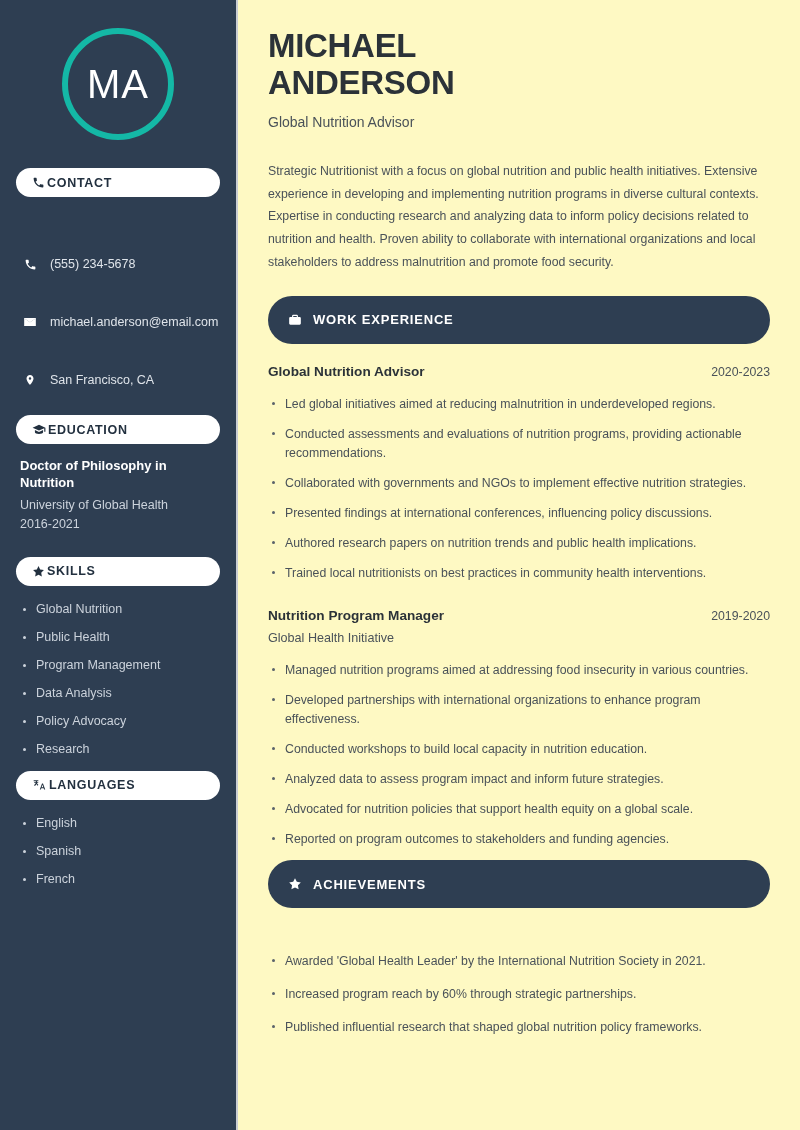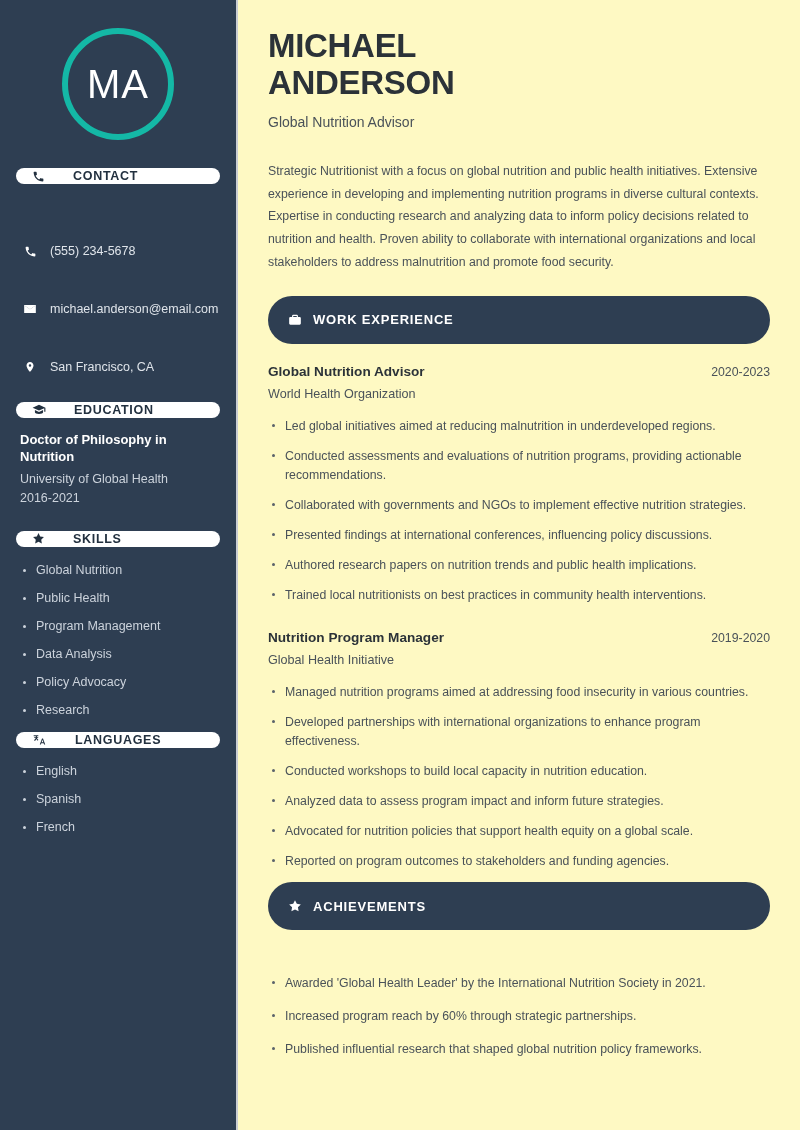--- a/index.html
+++ b/index.html
@@ -47,25 +47,25 @@
     justify-content: center;
     color: #ffffff;
     font-size: 40px;
     font-weight: 400;
     letter-spacing: 1px;
   }
 
   .pill {
     background: #ffffff;
     border-radius: 999px;
-    height: 16px;
+    height: 29px;
     display: flex;
     align-items: center;
     padding: 0 16px;
-    gap: 28px;
+    gap: 2px;
     margin-bottom: 14px;
   }
   .pill .pill-label {
     color: #22303f;
     font-size: 12.5px;
     font-weight: 700;
     letter-spacing: 0.7px;
   }
   .pill .icon { display: flex; align-items: center; color: #22303f; }
   .pill .icon svg { display: block; }
@@ -342,21 +342,20 @@
           </svg>
       </span>
       <span class="sb-label">WORK EXPERIENCE</span>
     </div>
 
     <div class="job">
       <div class="job-head">
         <span class="job-title">Global Nutrition Advisor</span>
         <span class="job-dates">2020-2023</span>
       </div>
-      <div class="job-org">World Health Organization</div>
       <ul class="bullets">
         <li>Led global initiatives aimed at reducing malnutrition in underdeveloped regions.</li>
         <li>Conducted assessments and evaluations of nutrition programs, providing actionable recommendations.</li>
         <li>Collaborated with governments and NGOs to implement effective nutrition strategies.</li>
         <li>Presented findings at international conferences, influencing policy discussions.</li>
         <li>Authored research papers on nutrition trends and public health implications.</li>
         <li>Trained local nutritionists on best practices in community health interventions.</li>
       </ul>
     </div>
 

